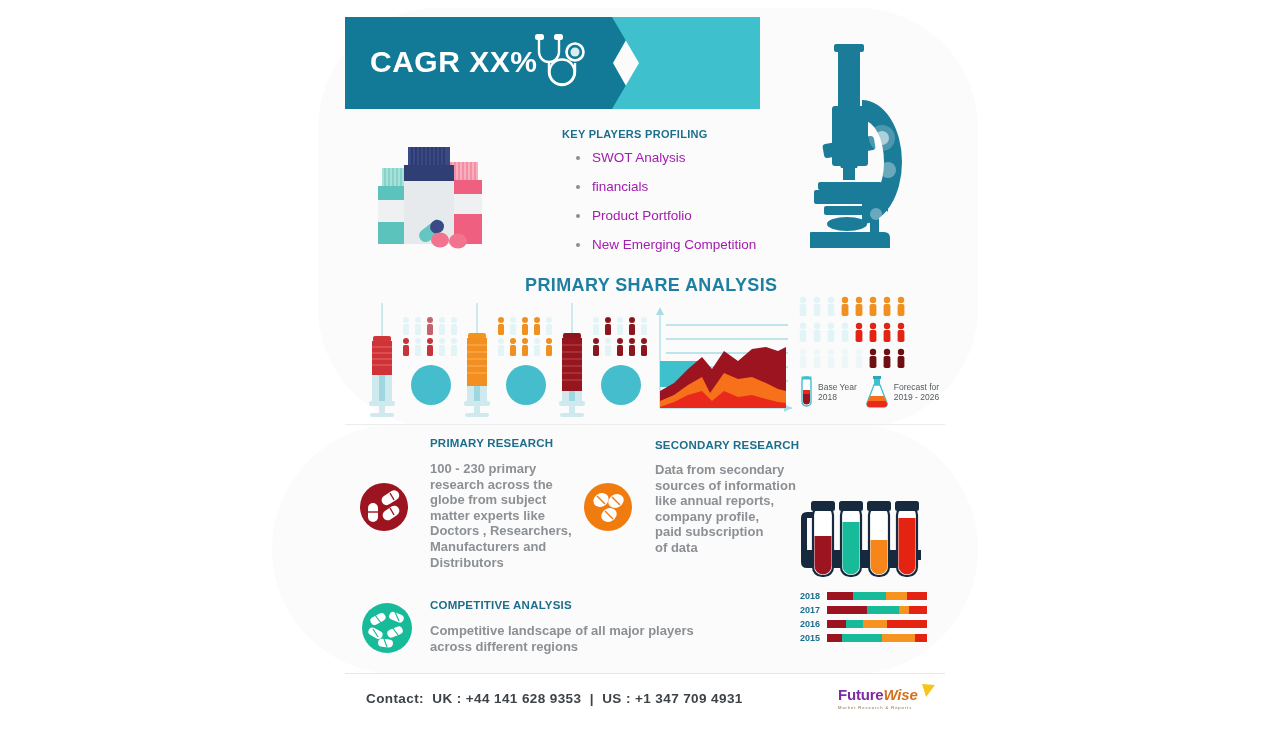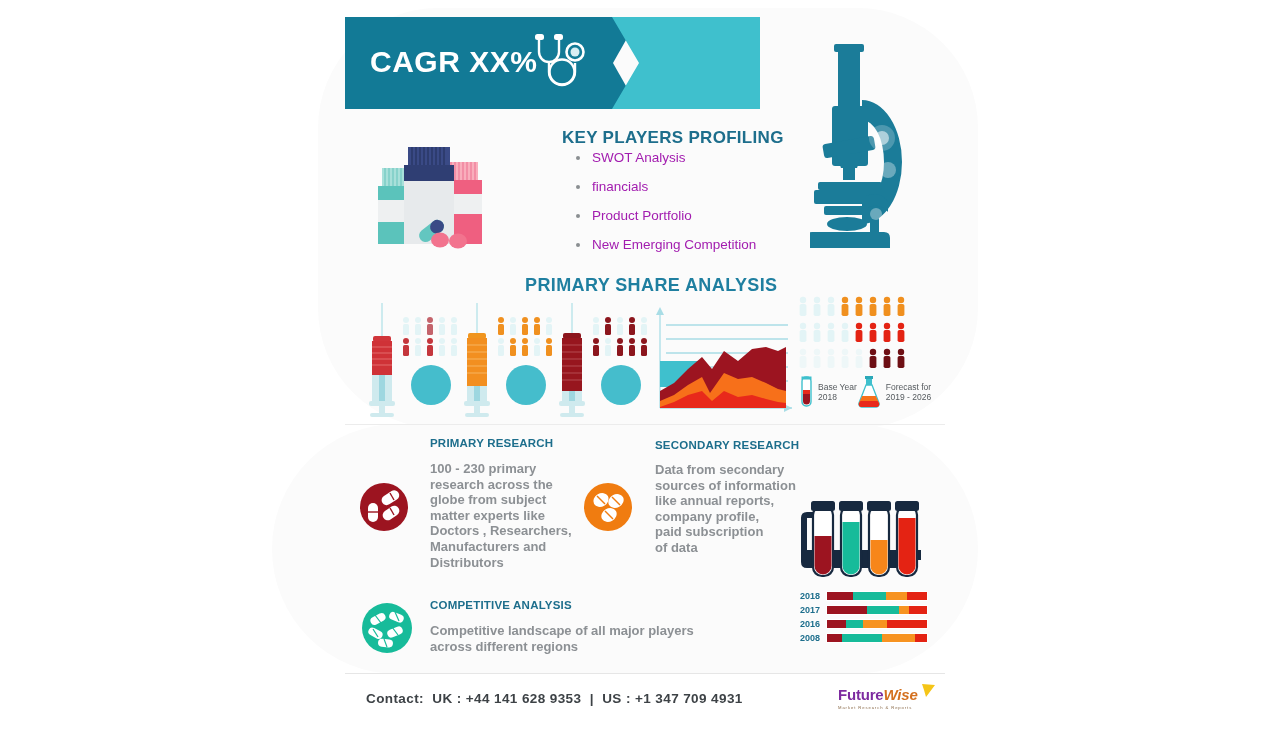--- a/index.html
+++ b/index.html
@@ -68,21 +68,21 @@
     color: #ffffff;
     letter-spacing: 0.5px;
     white-space: nowrap;
   }
   .stetho { position: absolute; left: 185px; top: 14px; }
 
   
   .kpp-title {
     position: absolute;
     left: 562px; top: 128px;
-    font-size: 17px;
+    font-size: 11px;
     font-weight: bold;
     color: #1d6e8c;
     letter-spacing: 0.3px;
   }
   .kpp-list {
     position: absolute;
     left: 570px; top: 150px;
     margin: 0; padding: 0;
     list-style: none;
   }
@@ -119,20 +119,21 @@
   .syringes { position: absolute; left: 358px; top: 303px; }
   .areachart { position: absolute; left: 652px; top: 303px; }
   .peoplegrid { position: absolute; left: 797px; top: 296px; }
 
   
   .legend {
     position: absolute;
     left: 800px; top: 376px;
     display: flex;
     align-items: flex-end;
+    gap: 8px;
   }
   .legend-item { display: flex; align-items: center; gap: 5px; }
   .legend-label {
     font-size: 8.5px;
     color: #555a5e;
     line-height: 10.5px;
     white-space: nowrap;
   }
 
   
@@ -734,21 +735,21 @@
     <div class="yb-row">
       <div class="yb-year">2016</div>
       <div class="yb-track">
         <div class="yb-seg" style="background:#9c1420;width:19%"></div>
         <div class="yb-seg" style="background:#17bb9a;width:17%"></div>
         <div class="yb-seg" style="background:#f79321;width:24%"></div>
         <div class="yb-seg" style="background:#e42313;width:40%"></div>
       </div>
     </div>
     <div class="yb-row">
-      <div class="yb-year">2008</div>
+      <div class="yb-year">2015</div>
       <div class="yb-track">
         <div class="yb-seg" style="background:#9c1420;width:15%"></div>
         <div class="yb-seg" style="background:#17bb9a;width:40%"></div>
         <div class="yb-seg" style="background:#f79321;width:33%"></div>
         <div class="yb-seg" style="background:#e42313;width:12%"></div>
       </div>
     </div>
   </div>
 
   <div class="footer-rule"></div>

